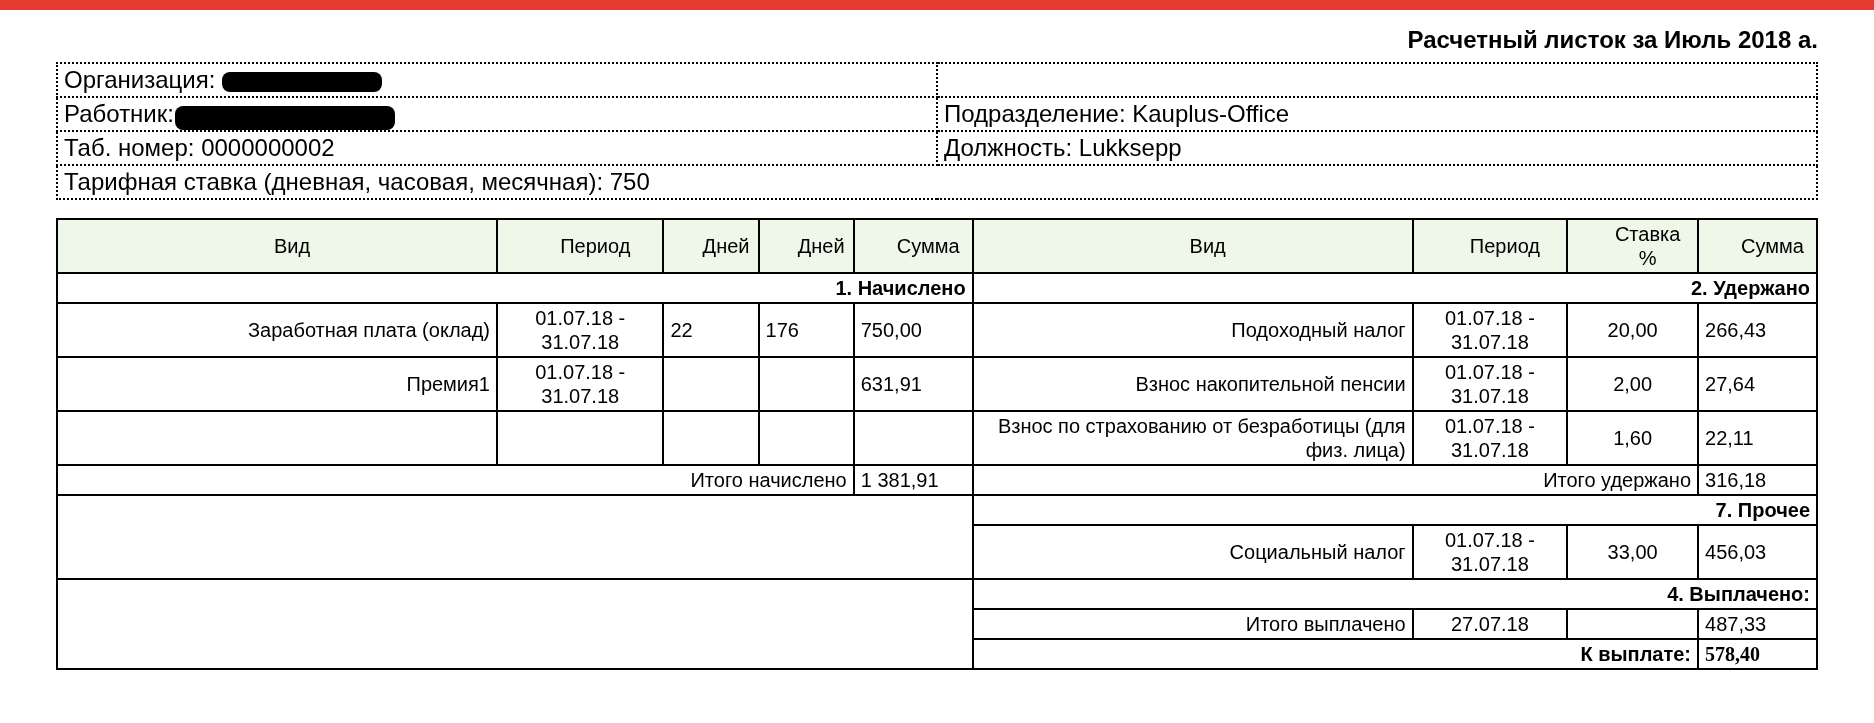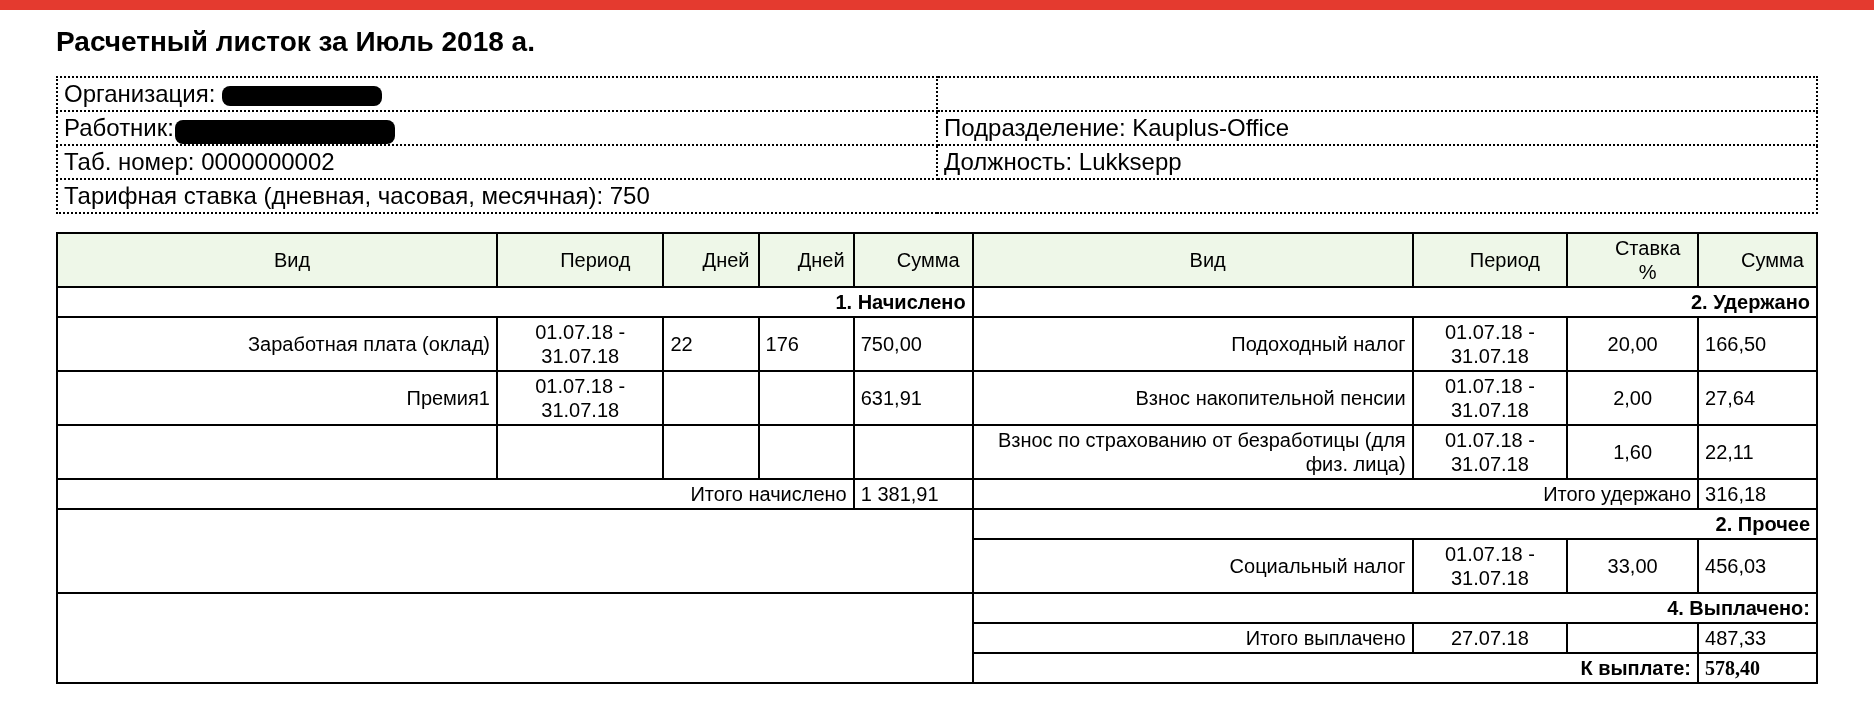--- a/index.html
+++ b/index.html
@@ -14,23 +14,23 @@
     width: 100%;
     height: 10px;
     background: #e43a2f;
   }
   .page {
     width: 1874px;
     box-sizing: border-box;
     padding: 10px 56px 80px 56px;
   }
   h1.title {
-    margin: 6px 0 18px 0;
-    text-align: left;
-    font-size: 28px;
+    margin: 6px 0 8px 0;
+    text-align: right;
+    font-size: 24px;
     font-weight: bold;
   }
   
   .meta {
     border-collapse: collapse;
     width: 100%;
     margin-bottom: 18px;
   }
   .meta td {
     border: 2px dotted #000;
@@ -172,21 +172,21 @@
 
     <tr>
       <td class="l">Заработная плата (оклад)</td>
       <td class="c">01.07.18 - 31.07.18</td>
       <td class="r">22</td>
       <td class="r">176</td>
       <td class="r">750,00</td>
       <td class="l">Подоходный налог</td>
       <td class="c">01.07.18 - 31.07.18</td>
       <td class="c">20,00</td>
-      <td class="r">166,50</td>
+      <td class="r">266,43</td>
     </tr>
 
     <tr>
       <td class="l">Премия1</td>
       <td class="c">01.07.18 - 31.07.18</td>
       <td class="r"></td>
       <td class="r"></td>
       <td class="r">631,91</td>
       <td class="l">Взнос накопительной пенсии</td>
       <td class="c">01.07.18 - 31.07.18</td>
@@ -208,21 +208,21 @@
 
     <tr>
       <td class="l" colspan="4">Итого начислено</td>
       <td class="r">1 381,91</td>
       <td class="l" colspan="3">Итого удержано</td>
       <td class="r">316,18</td>
     </tr>
 
     <tr>
       <td colspan="5" rowspan="2" class="blankcell">&nbsp;</td>
-      <td class="sec" colspan="4">2. Прочее</td>
+      <td class="sec" colspan="4">7. Прочее</td>
     </tr>
     <tr>
       <td class="l">Социальный налог</td>
       <td class="c">01.07.18 - 31.07.18</td>
       <td class="c">33,00</td>
       <td class="r">456,03</td>
     </tr>
 
     <tr>
       <td colspan="5" rowspan="3" class="blankcell">&nbsp;</td>

